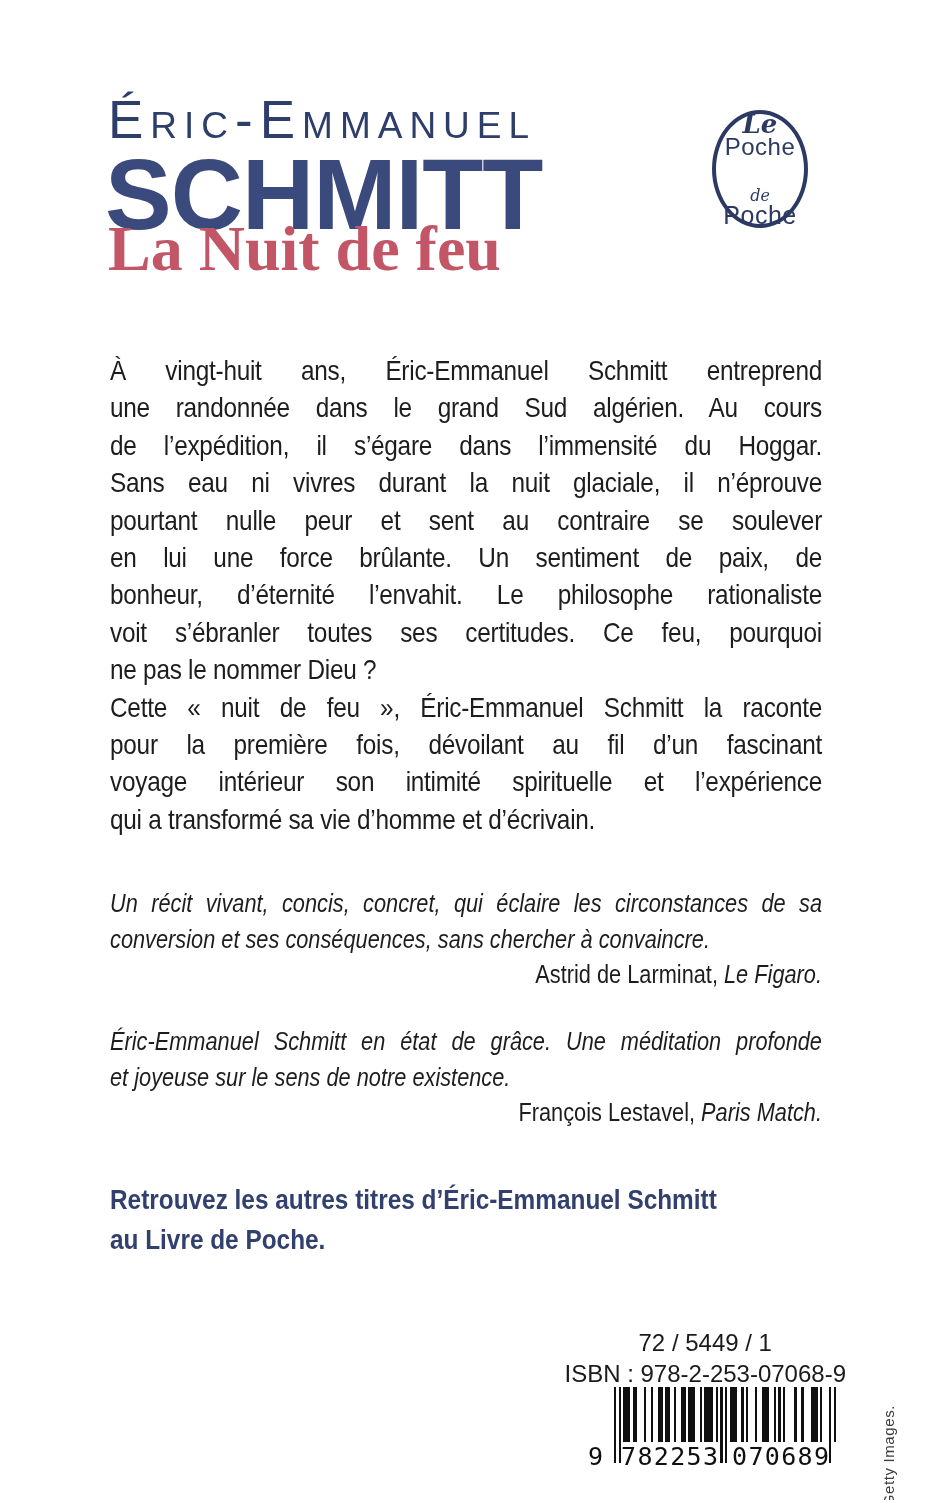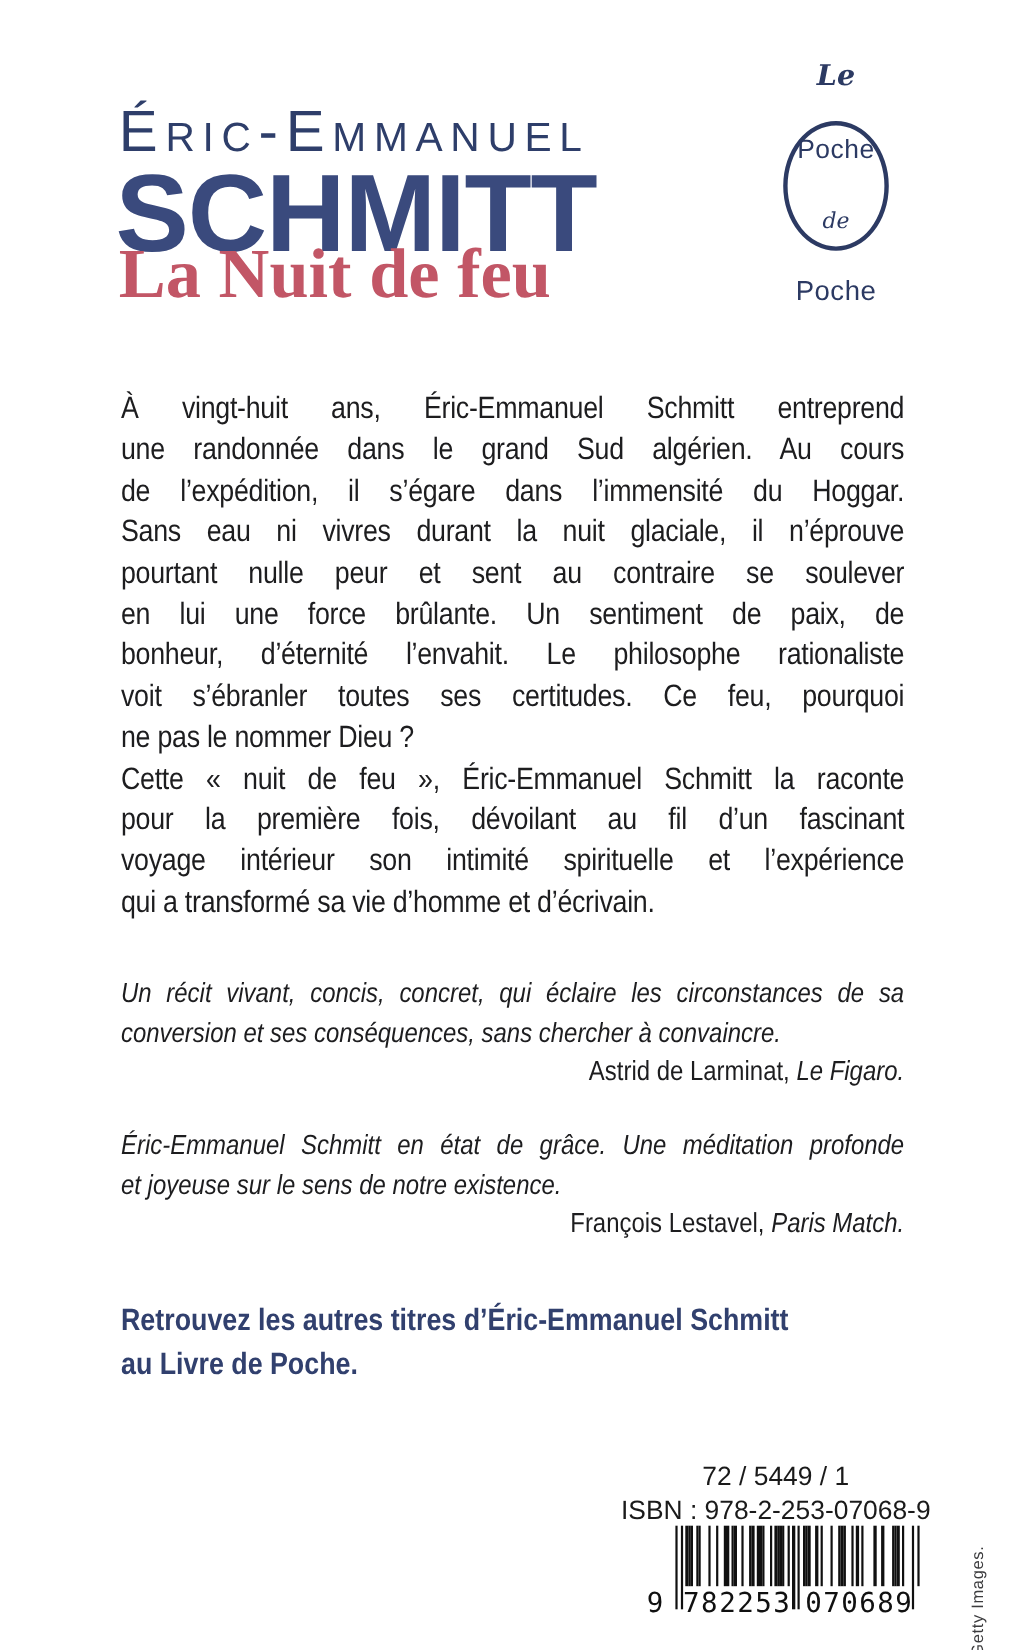--- a/index.html
+++ b/index.html
@@ -38,27 +38,26 @@
   }
 
   
   .logo {
     position: absolute; left: 712px; top: 110px;
     width: 96px; height: 118px;
     border: 4px solid var(--navy3, #2c3a63);
     border-radius: 50%;
     box-sizing: border-box;
     display: flex; flex-direction: column;
-    align-items: center; justify-content: center;
+    align-items: center; 
     color: var(--navy3, #2c3a63);
-    gap: 45px;
   }
   .logo .le    { font-family: "DejaVu Serif", serif; font-style: italic; font-weight: 700; font-size: 26px; line-height: 20px; }
   .logo .livre { font-size: 24px; line-height: 25px; font-weight: 500; letter-spacing: 0.5px; }
-  .logo .de    { font-family: "DejaVu Serif", serif; font-style: italic; font-size: 20px; line-height: 13px; }
+  .logo .de    { font-family: "DejaVu Serif", serif; font-style: italic; font-size: 16px; line-height: 13px; margin-top: 30px; }
   .logo .poche { font-size: 25px; line-height: 27px; font-weight: 500; letter-spacing: 0.5px; }
 
   
   .synopsis {
     position: absolute; left: 110px; top: 352px;
     width: 818px;
     transform: scaleX(0.8704); transform-origin: 0 0;
     font-size: 28px; line-height: 37.4px;
     letter-spacing: -0.3px;
     color: var(--ink, #1d1d1f);

